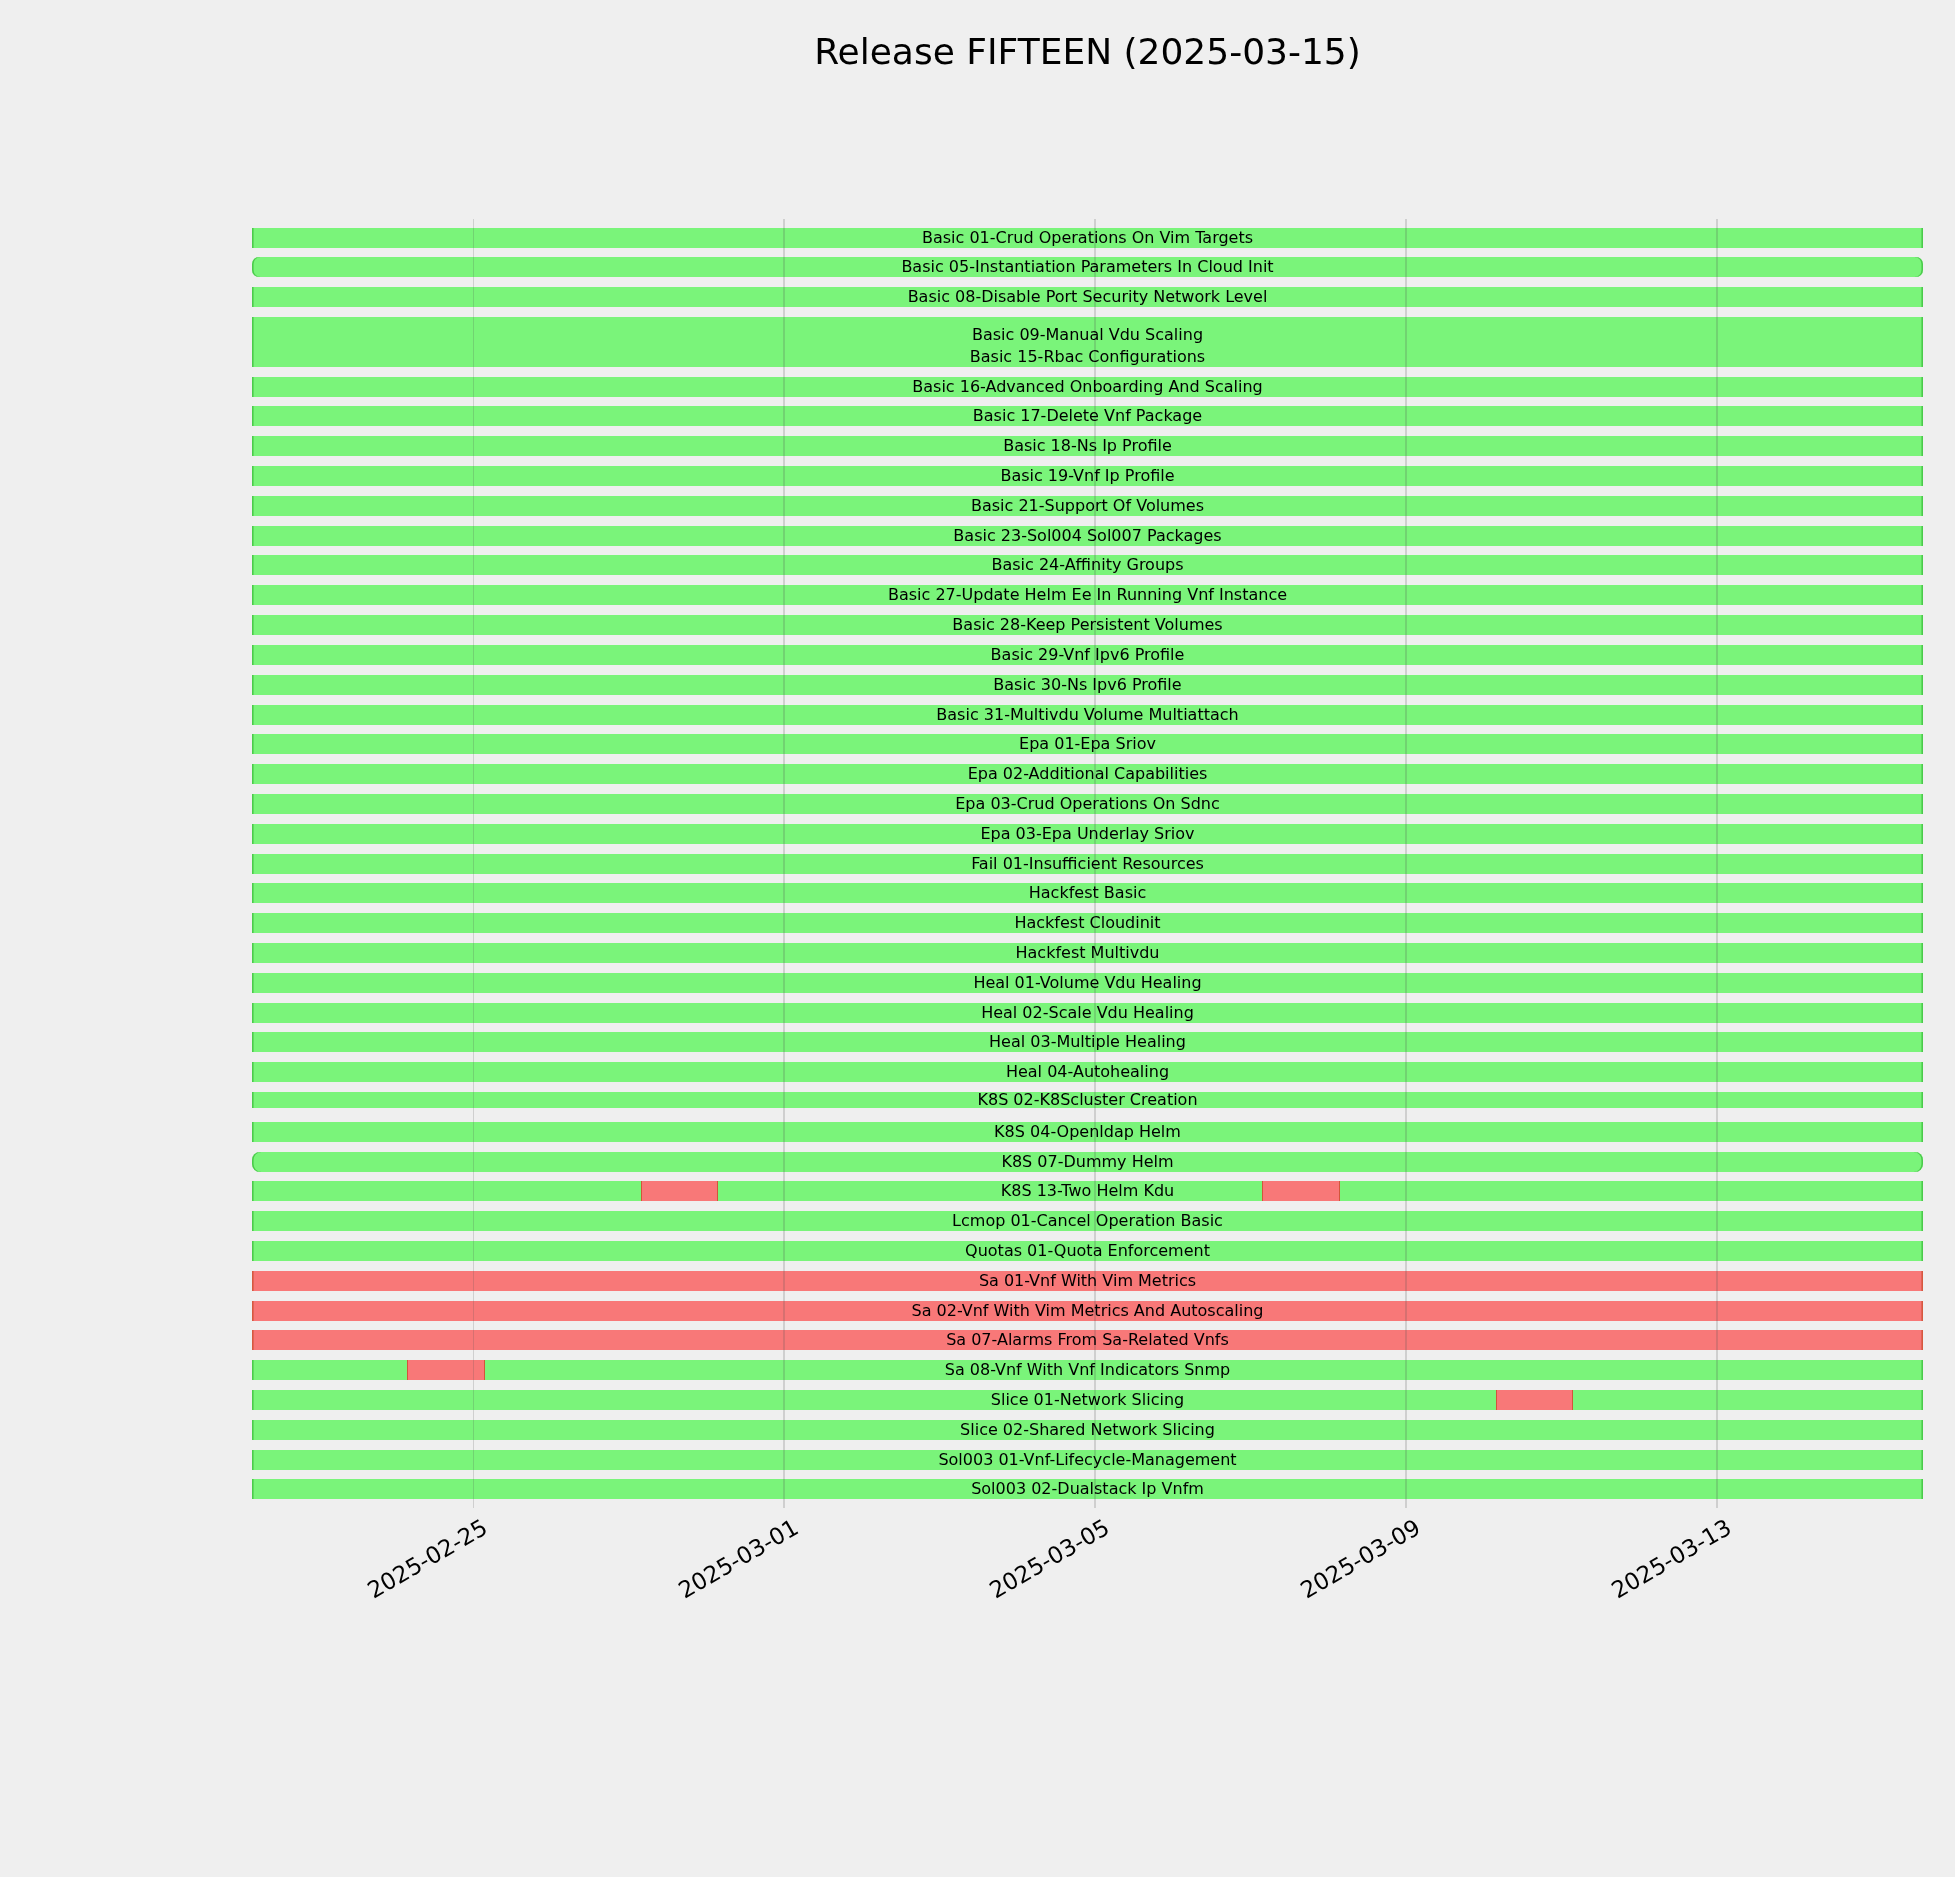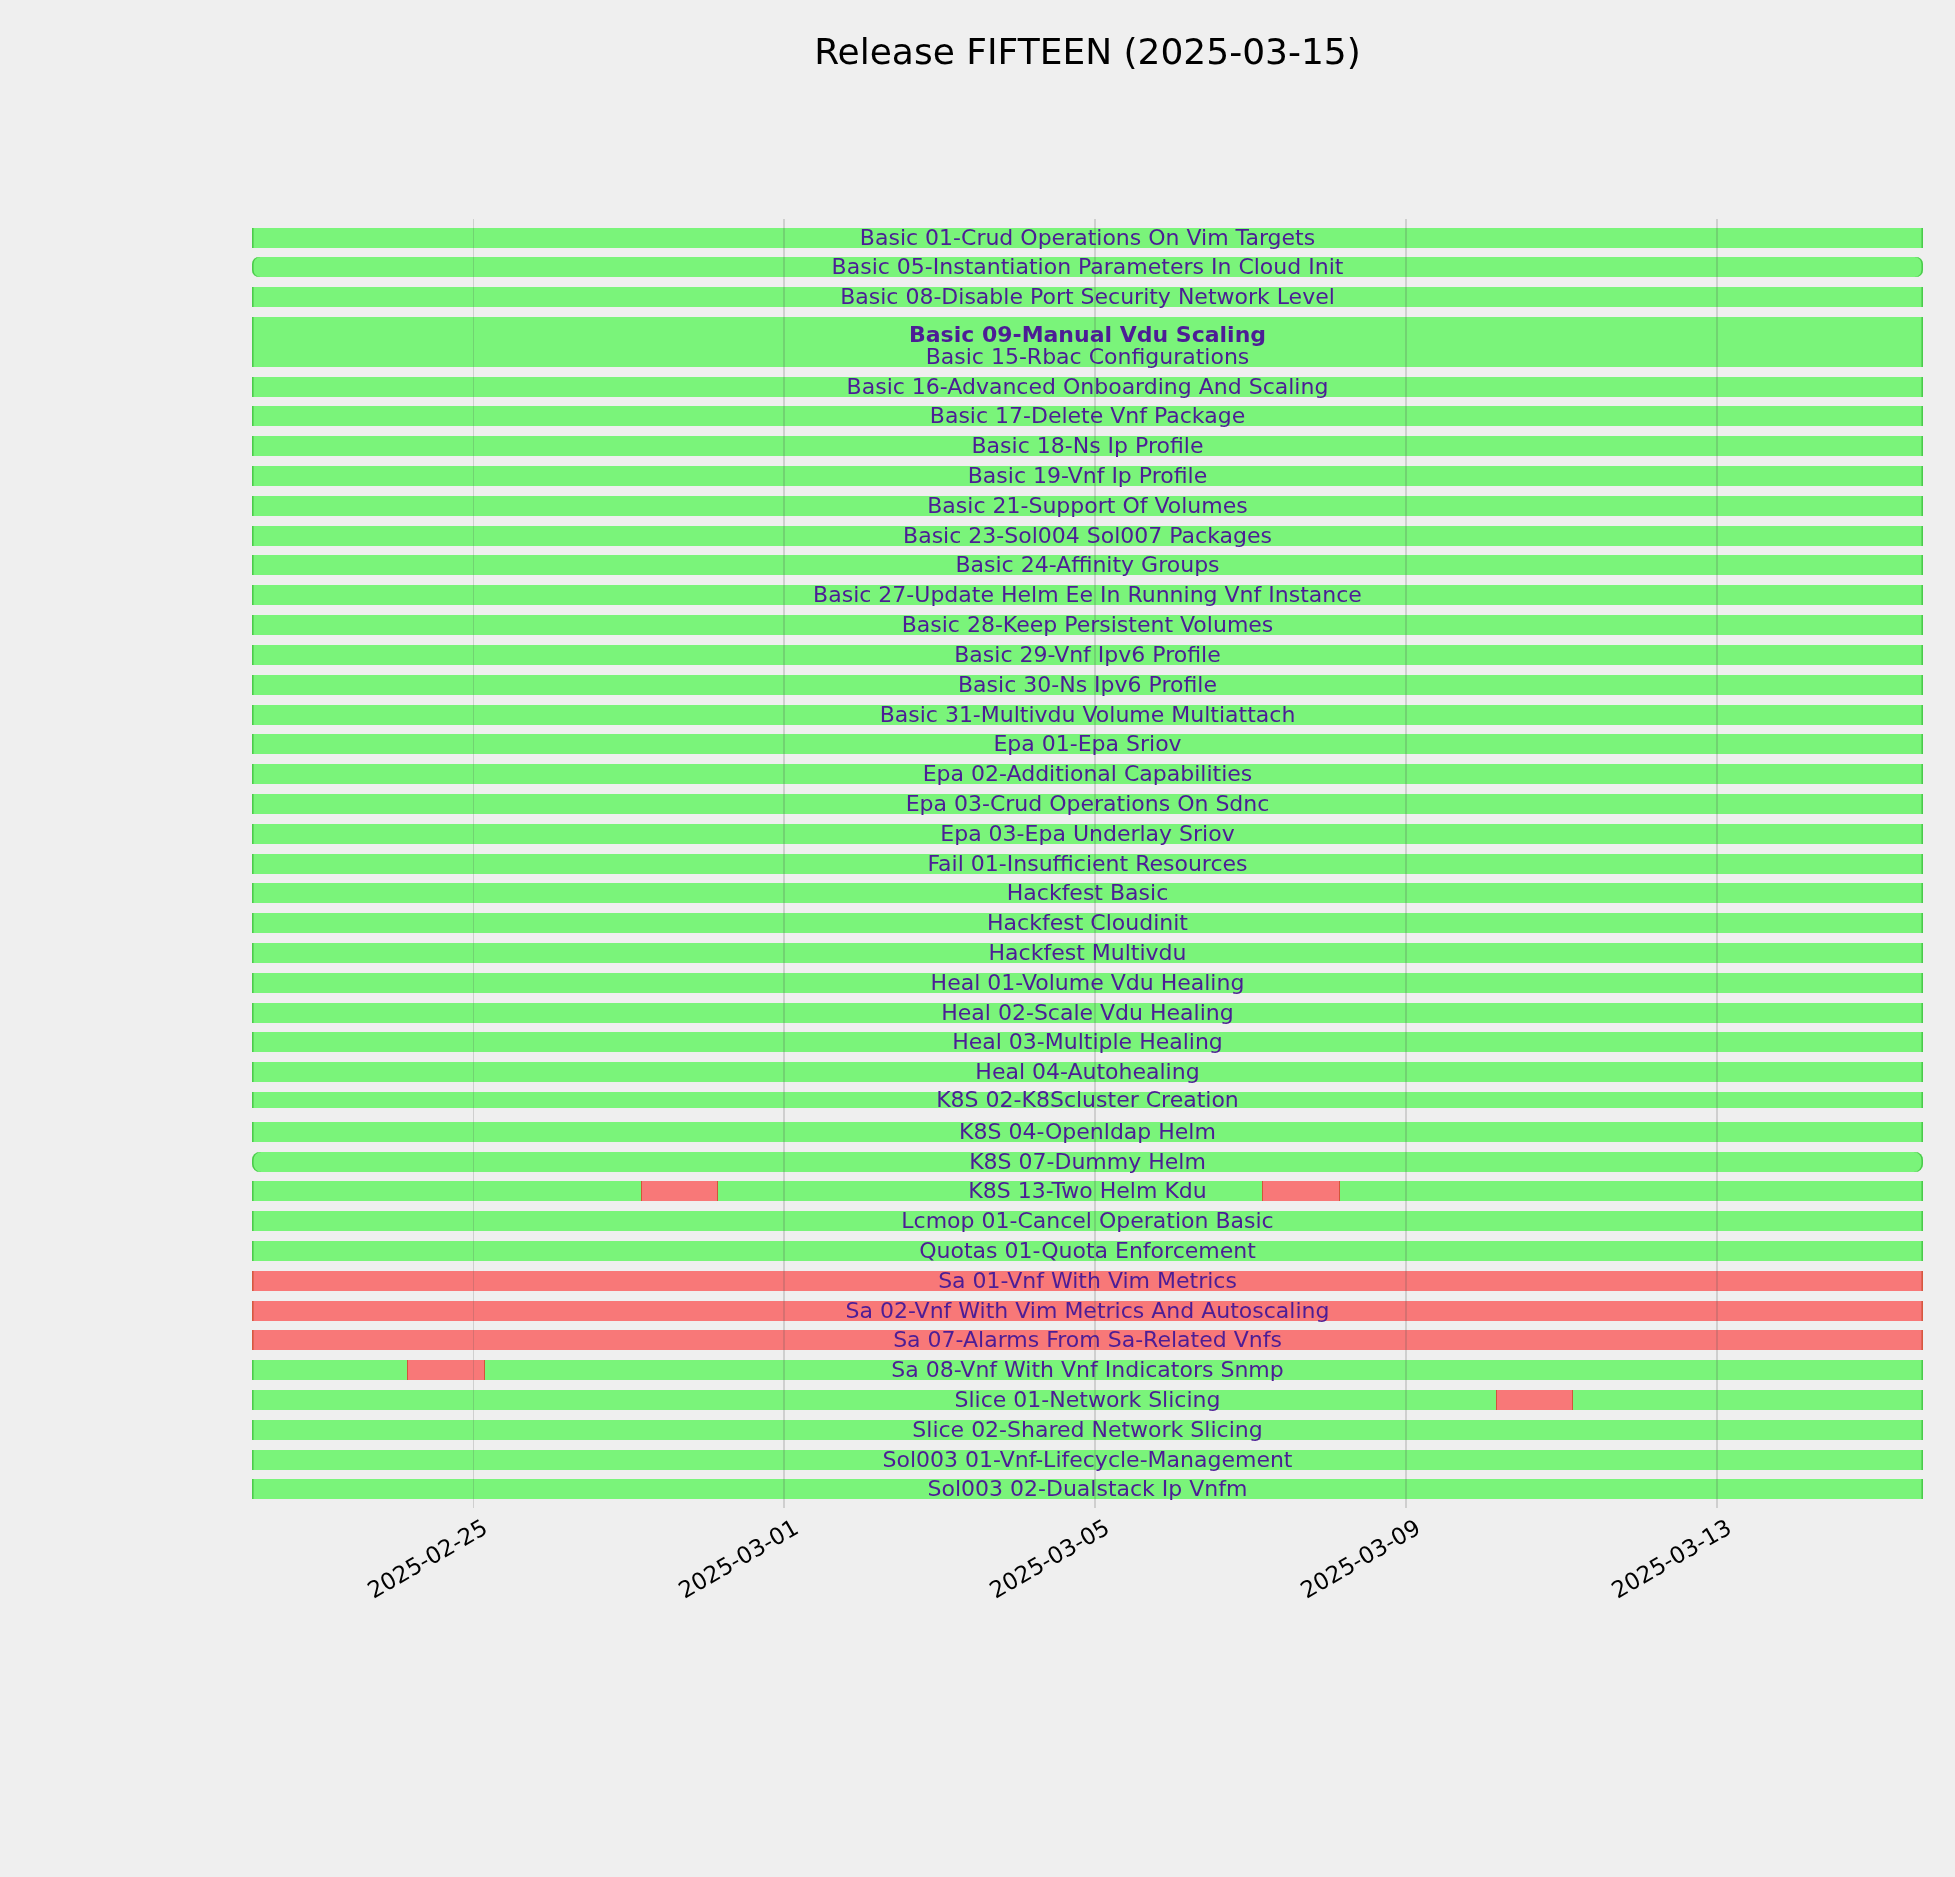--- a/index.html
+++ b/index.html
@@ -31,21 +31,21 @@
     box-shadow:inset 1.6px 0 0 rgba(205,80,50,0.8), inset -1.6px 0 0 rgba(205,80,50,0.8);
   }
   .fail-segment{
     position:absolute;top:0;bottom:0;
     background:#f87878;
     border-left:1.2px solid #d2553a;border-right:1.2px solid #d2553a;
     box-sizing:border-box;z-index:1;
   }
   .row-label{
     position:relative;z-index:5;
-    font-size:22px;color:#4c1d95;white-space:nowrap;line-height:20px;
+    font-size:16px;color:#000000;white-space:nowrap;line-height:20px;
   }
   .x-axis{position:absolute;left:252px;top:1514px;width:1671px;height:196px;}
   .x-tick{position:absolute;top:0;width:0;height:0;}
   .x-tick .x-tick-label{
     position:absolute;right:-5.5px;top:0;
     font-size:23px;color:#000;white-space:nowrap;
     transform:rotate(-30deg);transform-origin:100% 0;
   }
 </style>
 </head>
@@ -61,21 +61,21 @@
       <div class="grid-line" style="left: 87.667%;"></div>
       <div class="test-row" style="top: 8.6px; height: 20px;">
         <span class="row-label">Basic 01-Crud Operations On Vim Targets</span>
       </div>
       <div class="test-row" style="top: 38px; height: 20px; border-radius: 7px;">
         <span class="row-label">Basic 05-Instantiation Parameters In Cloud Init</span>
       </div>
       <div class="test-row" style="top: 68px; height: 20px;">
         <span class="row-label">Basic 08-Disable Port Security Network Level</span>
       </div>
-      <div class="test-row" style="top: 98px; height: 36px; font-weight: bold;">
+      <div class="test-row" style="top: 98px; height: 36px;">
         <span class="row-label">Basic 09-Manual Vdu Scaling</span>
       </div>
       <div class="test-row" style="top: 128px; height: 20px;">
         <span class="row-label">Basic 15-Rbac Configurations</span>
       </div>
       <div class="test-row" style="top: 158px; height: 20px;">
         <span class="row-label">Basic 16-Advanced Onboarding And Scaling</span>
       </div>
       <div class="test-row" style="top: 187px; height: 20px;">
         <span class="row-label">Basic 17-Delete Vnf Package</span>

